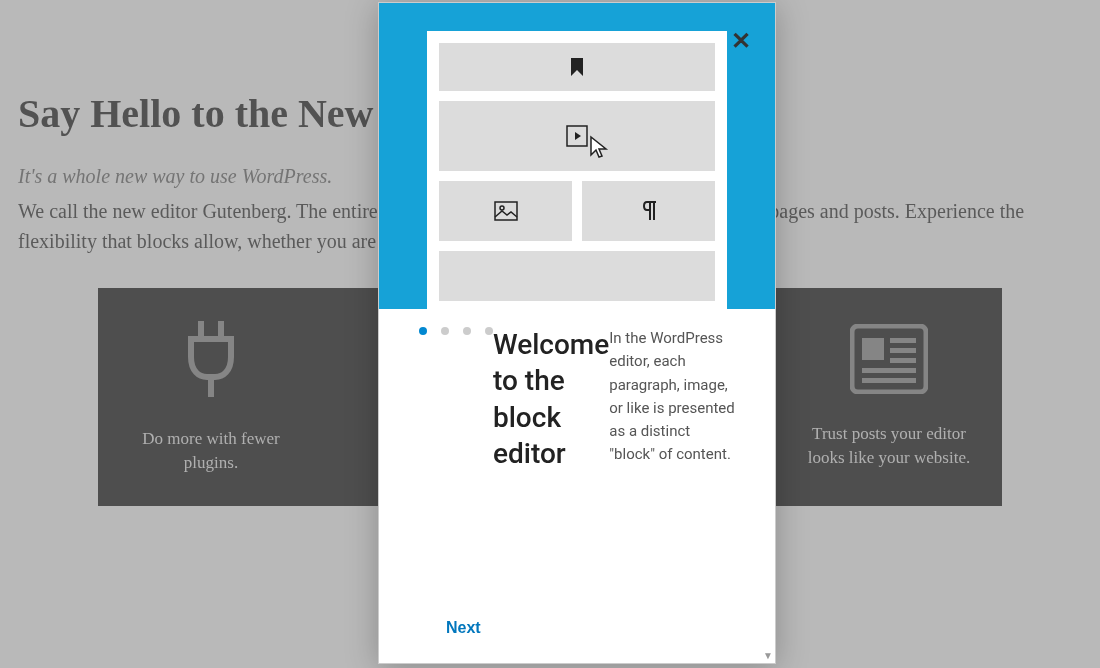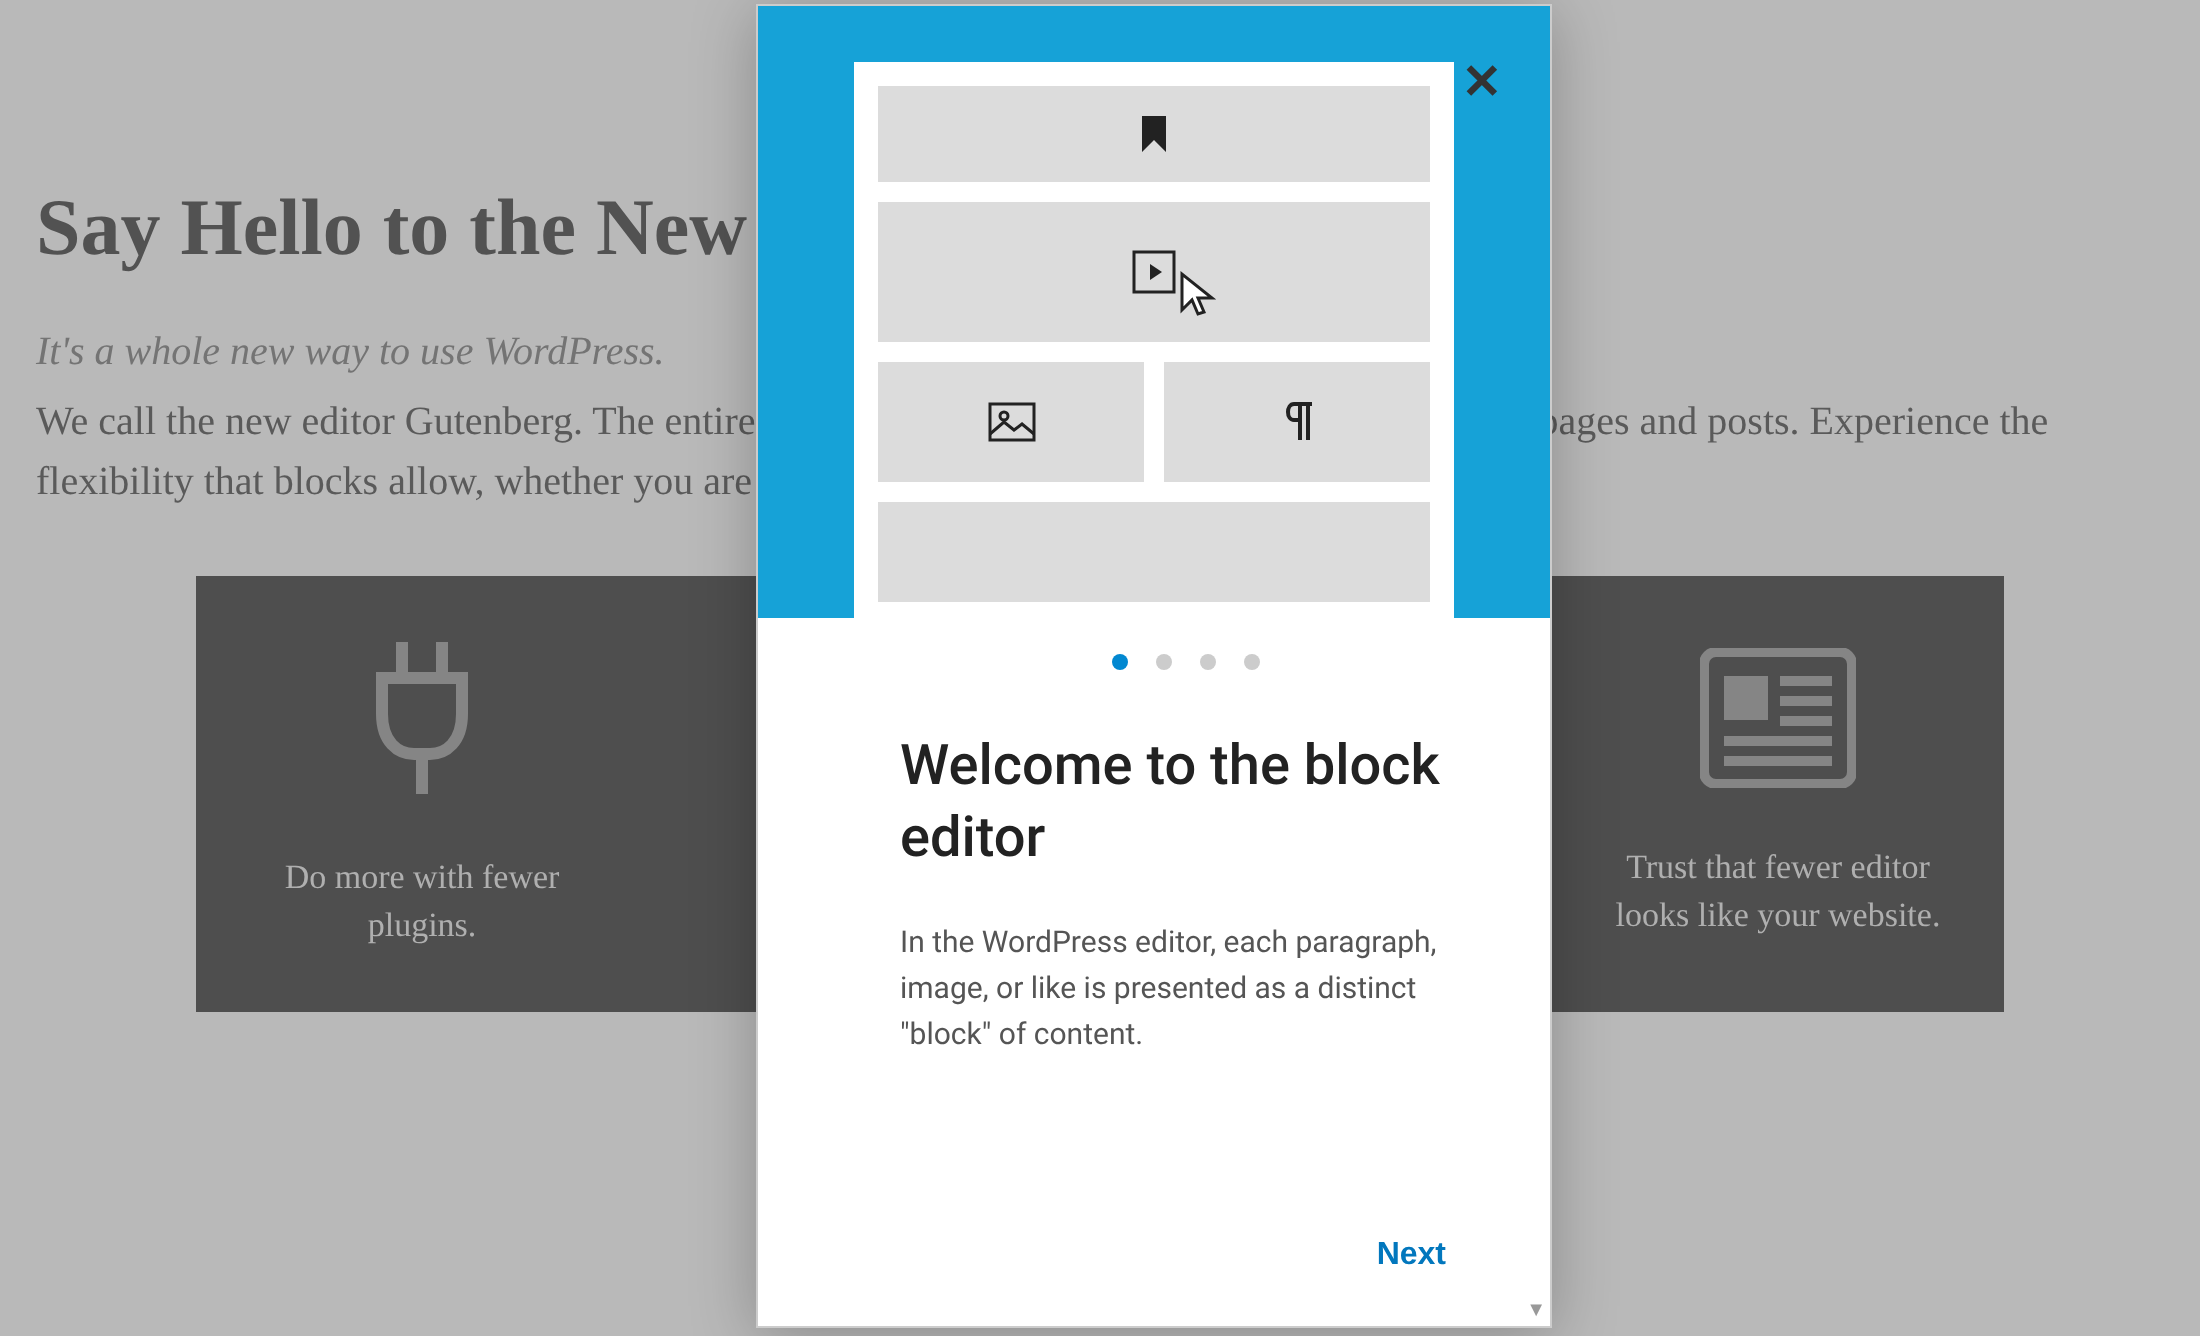--- a/index.html
+++ b/index.html
@@ -128,22 +128,21 @@
 .mock-block.b4 { height: 50px; }
 .cursor-icon {
   position: absolute;
   left: 54%;
   top: 48%;
 }
 .modal-body {
   flex: 1;
   padding: 18px 40px 10px 40px;
   display: flex;
-  flex-direction: column;
-  margin-left: 31px;
+  flex-direction: row;
 }
 .dots {
   display: flex;
   gap: 14px;
   justify-content: center;
   margin-bottom: 30px;
 }
 .dot {
   width: 8px;
   height: 8px;
@@ -158,22 +157,22 @@
   line-height: 1.3;
   margin-bottom: 22px;
 }
 .modal-text {
   font-size: 15px;
   color: #555;
   line-height: 1.55;
 }
 .modal-footer {
   display: flex;
-  justify-content: flex-end;
   padding: 0 52px 26px 36px;
+  margin-left: 31px;
 }
 .next-btn {
   color: #0277bd;
   font-weight: 700;
   font-size: 16px;
   cursor: pointer;
   background: none;
   border: none;
 }
 </style>
@@ -207,21 +206,21 @@
         <svg width="78" height="70" viewBox="0 0 78 70" fill="none">
           <rect x="2" y="2" width="74" height="66" rx="6" stroke="#888" stroke-width="5"></rect>
           <rect x="12" y="14" width="22" height="22" fill="#888"></rect>
           <rect x="40" y="14" width="26" height="5" fill="#888"></rect>
           <rect x="40" y="24" width="26" height="5" fill="#888"></rect>
           <rect x="40" y="34" width="26" height="5" fill="#888"></rect>
           <rect x="12" y="44" width="54" height="5" fill="#888"></rect>
           <rect x="12" y="54" width="54" height="5" fill="#888"></rect>
         </svg>
       </div>
-      <div class="card-text">Trust that fewer editor looks like your website.</div>
+      <div class="card-text">Trust posts your editor looks like your website.</div>
     </div>
   </div>
 </div>
 
 <div class="bg-overlay"></div>
 
 <div class="modal">
   <span class="modal-scroll-arrow up">▲</span>
   <span class="modal-scroll-arrow down">▼</span>
   <div class="modal-canvas">

